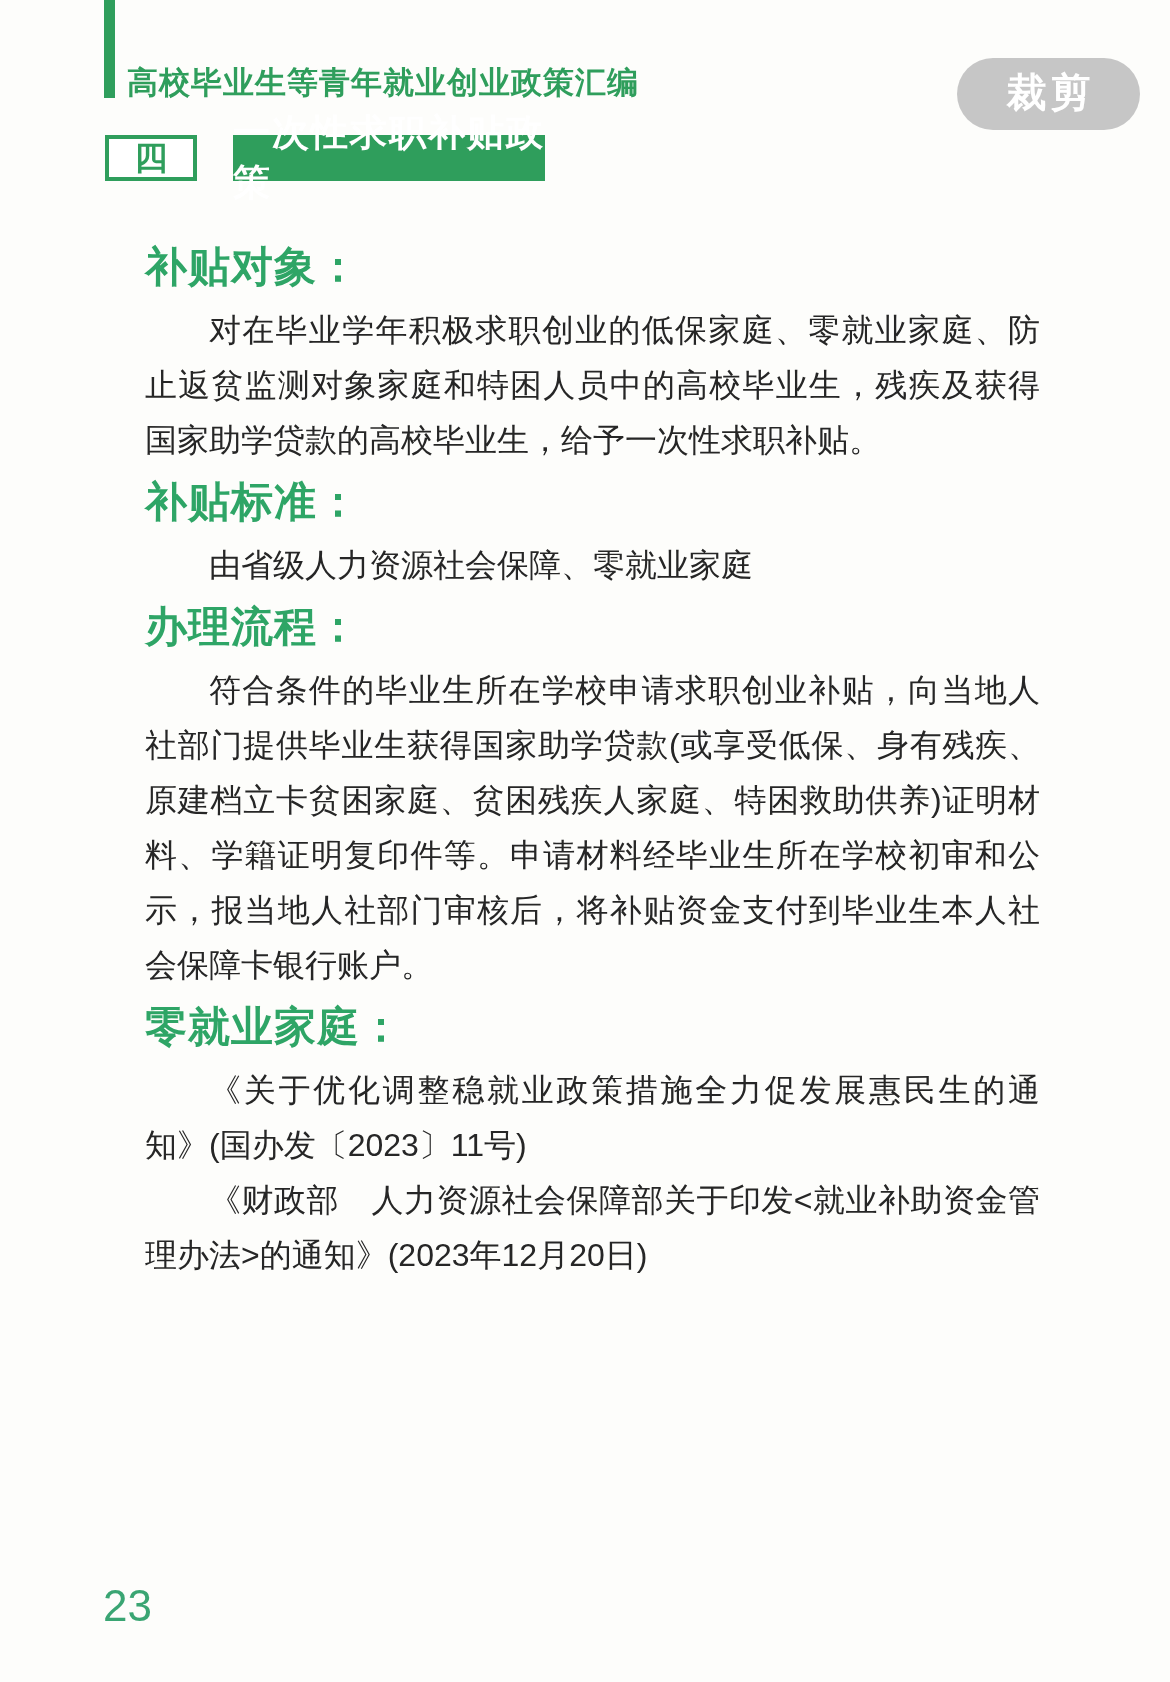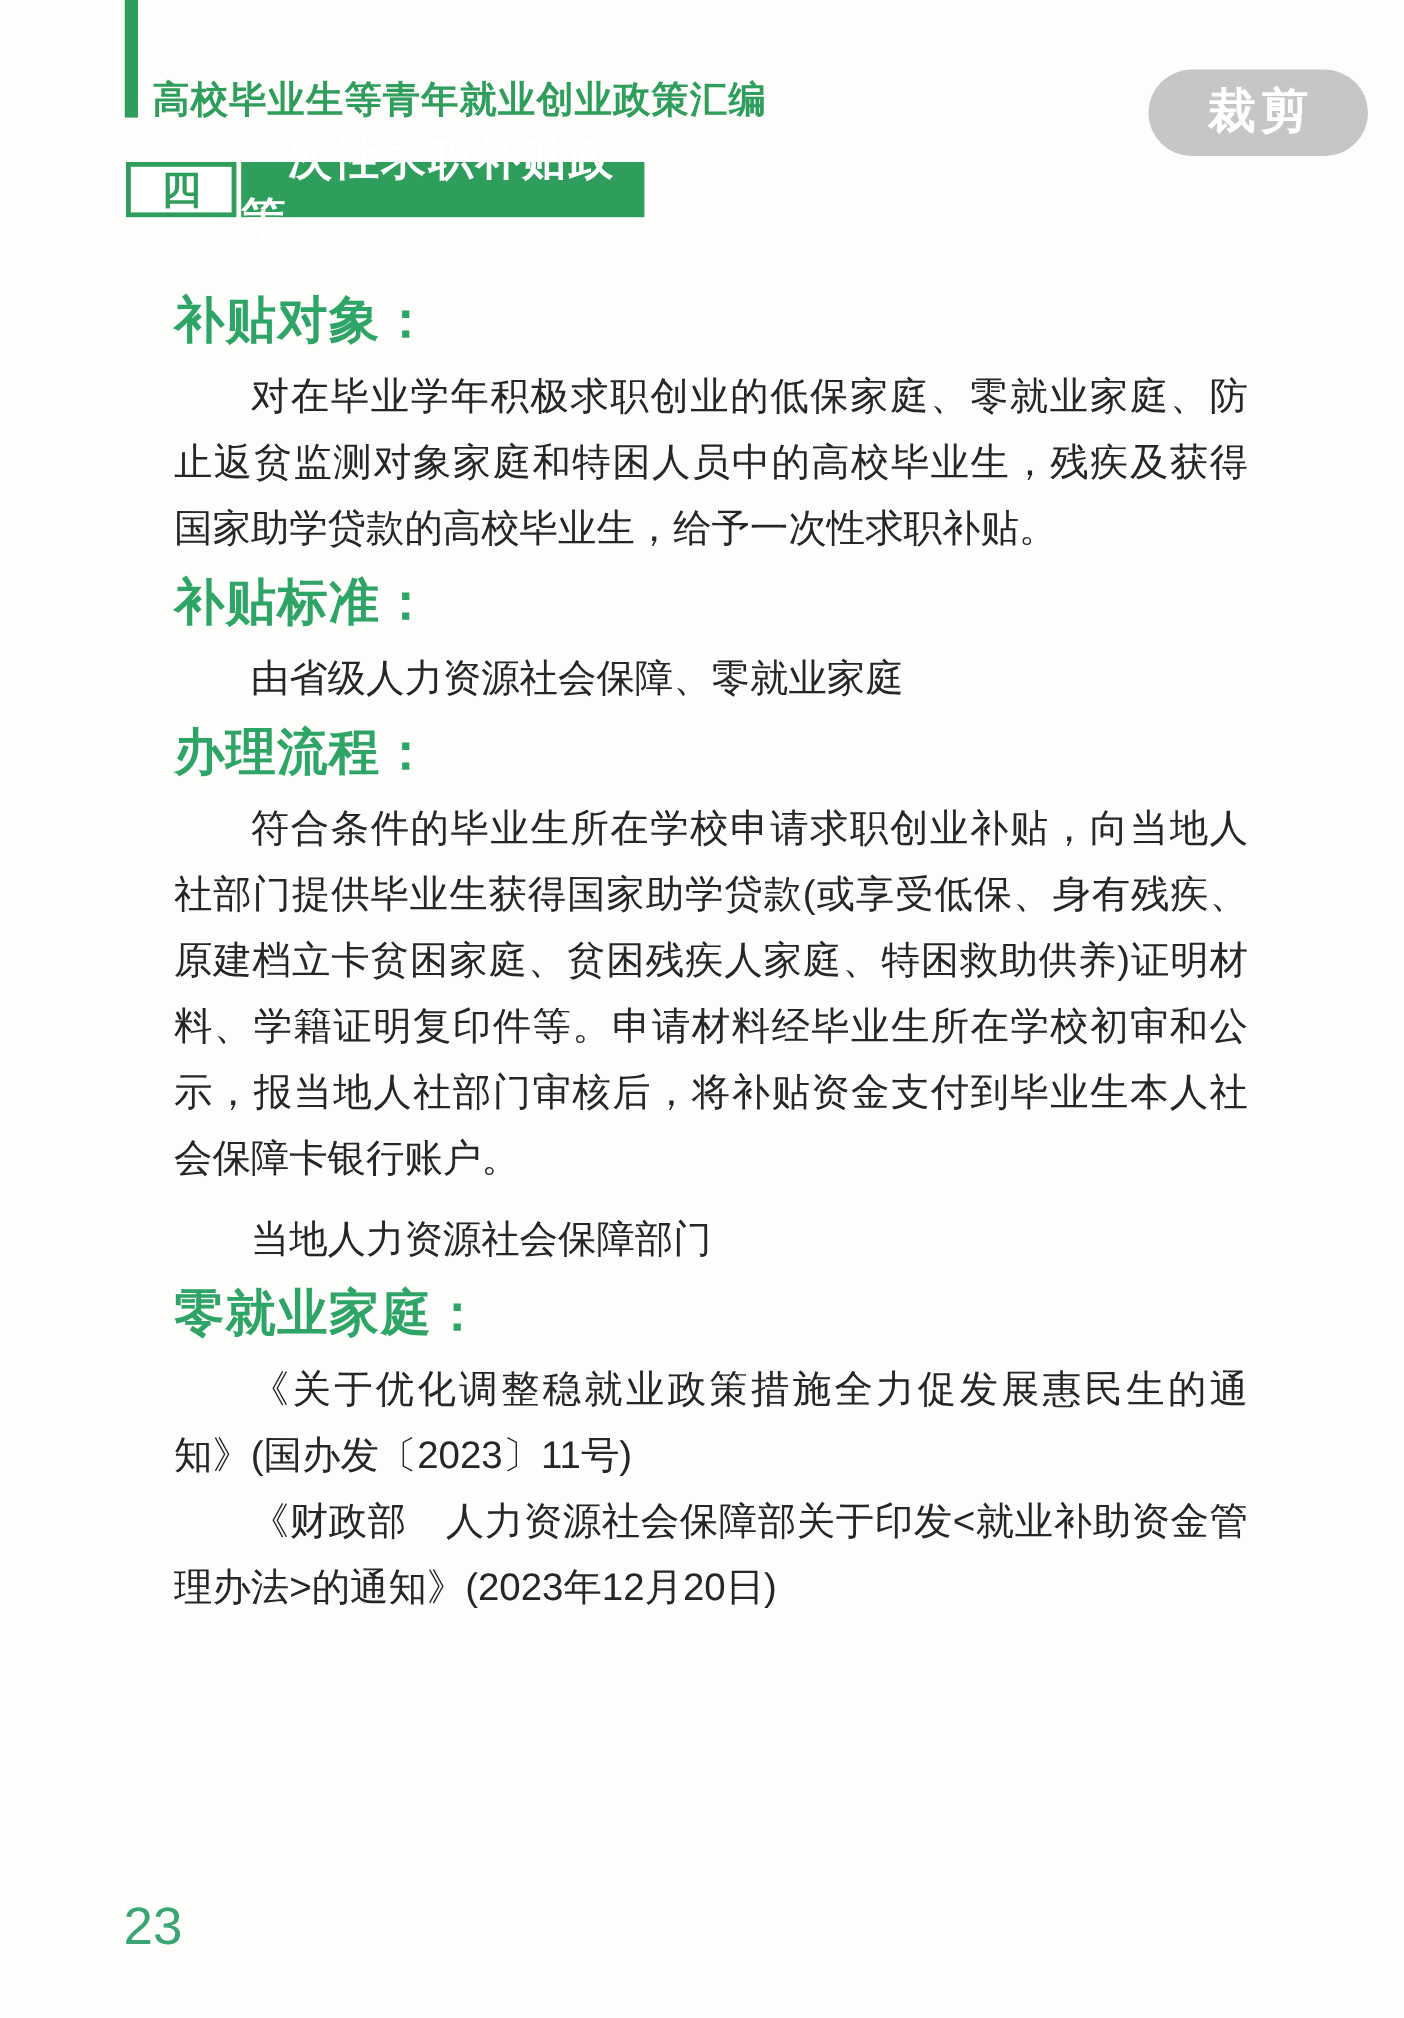--- a/index.html
+++ b/index.html
@@ -43,24 +43,24 @@
     display: flex; height: 46px;
   }
   .section-number {
     width: 92px; height: 46px; box-sizing: border-box;
     border: 4px solid #2f9e5c; background: #ffffff;
     color: #2f9e5c; font-size: 33px; font-weight: bold;
     display: flex; align-items: center; justify-content: center;
     margin-right: 4px;
   }
   .section-title {
-    width: 336px; height: 46px;
+    width: 312px; height: 46px;
     background: #2f9e5c; color: #ffffff;
     font-size: 37px; font-weight: bold; letter-spacing: 2px;
-    display: flex; align-items: center; justify-content: center;
+    display: flex; align-items: center; justify-content: center; margin-left: 32px;
   }
 
   
   .content {
     position: absolute; left: 145px; top: 233px;
     width: 895px;
   }
   .content section { margin: 12px 0 12px 0; }
   .content h2 {
     margin: 0 0 14px 0;
@@ -108,21 +108,20 @@
       <h2>补贴标准：</h2>
       <p>由省级人力资源社会保障、零就业家庭</p>
     </section>
 
     <section>
       <h2>办理流程：</h2>
       <p>符合条件的毕业生所在学校申请求职创业补贴，向当地人社部门提供毕业生获得国家助学贷款(或享受低保、身有残疾、原建档立卡贫困家庭、贫困残疾人家庭、特困救助供养)证明材料、学籍证明复印件等。申请材料经毕业生所在学校初审和公示，报当地人社部门审核后，将补贴资金支付到毕业生本人社会保障卡银行账户。</p>
     </section>
 
     <section>
-      <p>当地人力资源社会保障部门</p>
     </section>
 
     <section>
       <h2>零就业家庭：</h2>
       <p>《关于优化调整稳就业政策措施全力促发展惠民生的通知》(国办发〔2023〕11号)</p>
       <p>《财政部　人力资源社会保障部关于印发&lt;就业补助资金管理办法&gt;的通知》(2023年12月20日)</p>
     </section>
 
   </main>
 

